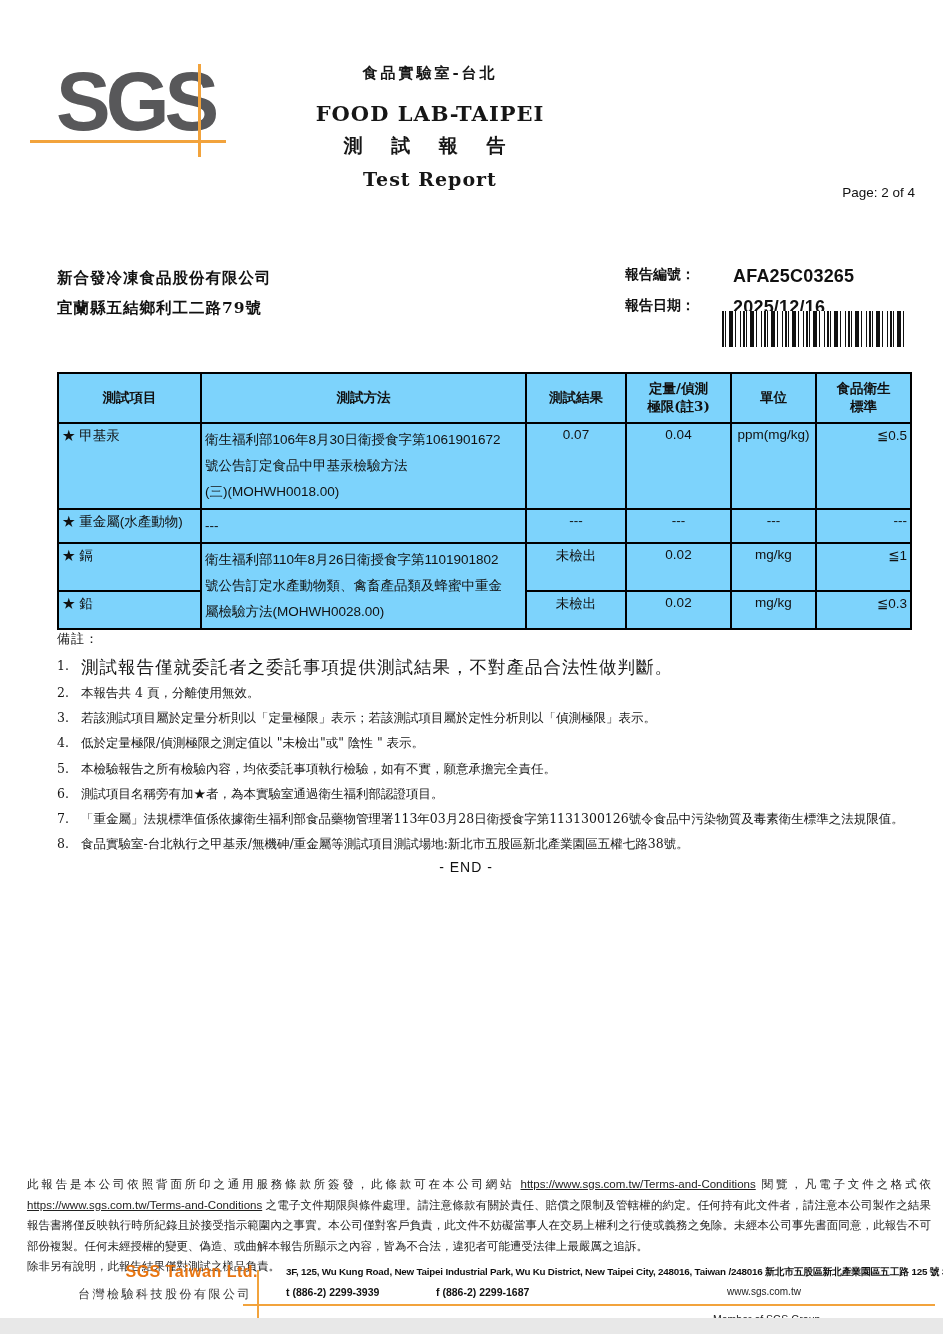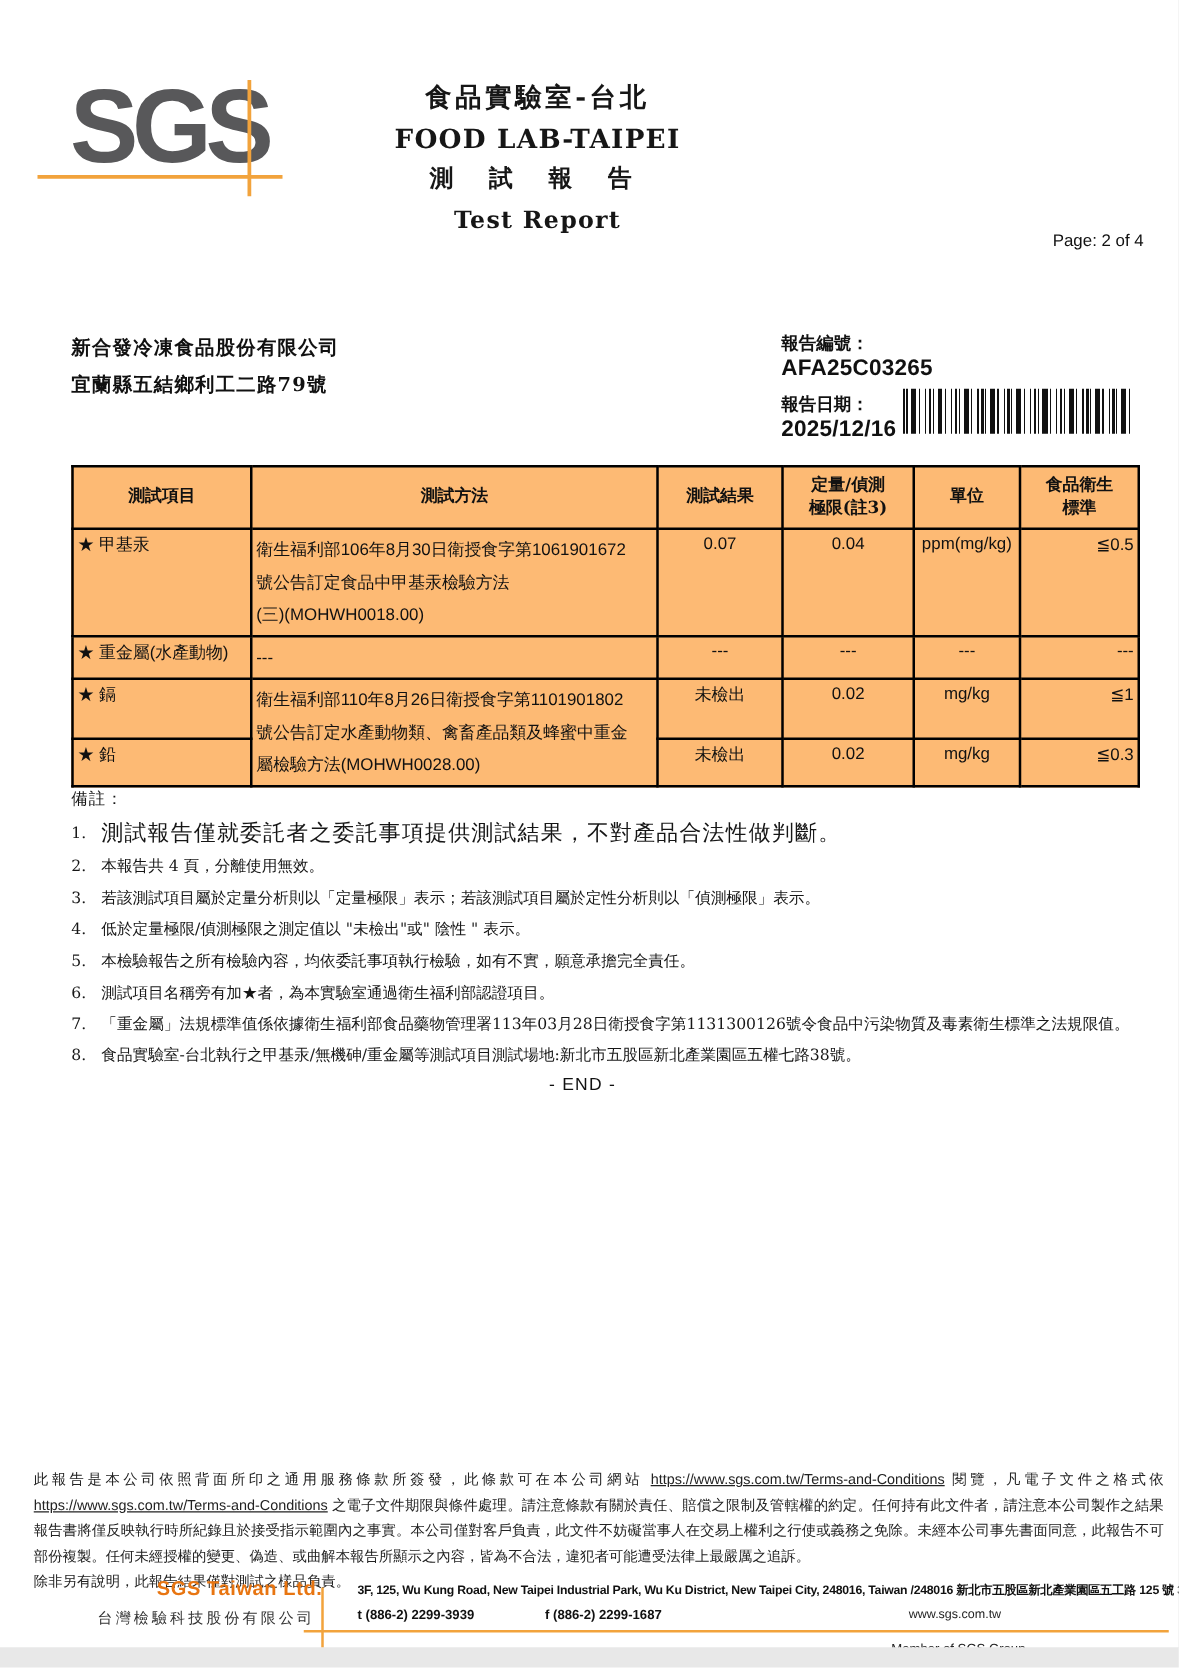--- a/index.html
+++ b/index.html
@@ -16,46 +16,46 @@
     font-size:82px; letter-spacing:-5px; color:#58585a;
     transform:scaleY(1.02); transform-origin:top left;
   }
   .logo-hline { position:absolute; left:30px; top:140px; width:196px; height:3px; background:#f2a33c; }
   .logo-vline { position:absolute; left:198px; top:64px; width:3px; height:93px; background:#f2a33c; }
   
   .titles {
     position:absolute; left:240px; top:64px; width:380px; text-align:center;
     font-family:"DejaVu Serif", serif; font-weight:bold; color:#161616;
   }
-  .t-zh   { font-size:21px; letter-spacing:3px; margin-bottom:6px; }
+  .t-zh   { font-size:15px; letter-spacing:3px; margin-bottom:18px; }
   .t-en   { font-size:21px; letter-spacing:1px; margin-bottom:7px; }
   .t-rzh  { font-size:19px; letter-spacing:11px; margin-bottom:9px; }
   .t-ren  { font-size:19px; letter-spacing:1px; }
   .page-label { position:absolute; right:28px; top:185px; font-size:13.5px; color:#111; }
   
   .client {
     position:absolute; left:57px; top:263px;
     font-family:"DejaVu Serif", serif; font-weight:bold;
     font-size:15.5px; line-height:30px; letter-spacing:1px;
   }
   .meta { position:absolute; left:625px; top:266px; width:310px; }
-  .meta-row { display:flex; margin-bottom:10px;flex-direction:column; }
+  .meta-row { display:flex; margin-bottom:10px; }
   .meta-key { width:108px; font-family:"DejaVu Serif", serif; font-weight:bold; font-size:14px; }
   .meta-val { font-weight:bold; font-size:18px; letter-spacing:0.2px; }
   .barcode {
     position:absolute; left:722px; top:311px; width:184px; height:36px;
     background:repeating-linear-gradient(90deg,
       #111 0 2px, #fff 2px 3px, #111 3px 4px, #fff 4px 7px,
       #111 7px 11px, #fff 11px 13px, #111 13px 14px, #fff 14px 18px,
       #111 18px 19px, #fff 19px 21px);
   }
   
   table.results {
     position:absolute; left:57px; top:372px; width:853px;
-    border-collapse:collapse; table-layout:fixed; background:#fdba74;
+    border-collapse:collapse; table-layout:fixed; background:#7dd3fc;
   }
   table.results th, table.results td {
     border:2px solid #000; vertical-align:top; padding:3px 3px;
     font-size:13.5px; overflow:hidden;
   }
   table.results th {
     font-family:"DejaVu Serif", serif; font-weight:bold; text-align:center;
     vertical-align:middle; white-space:pre-line; height:44px; padding:2px; line-height:1.3;
   }
   td.c-item    { text-align:left; white-space:nowrap; }

